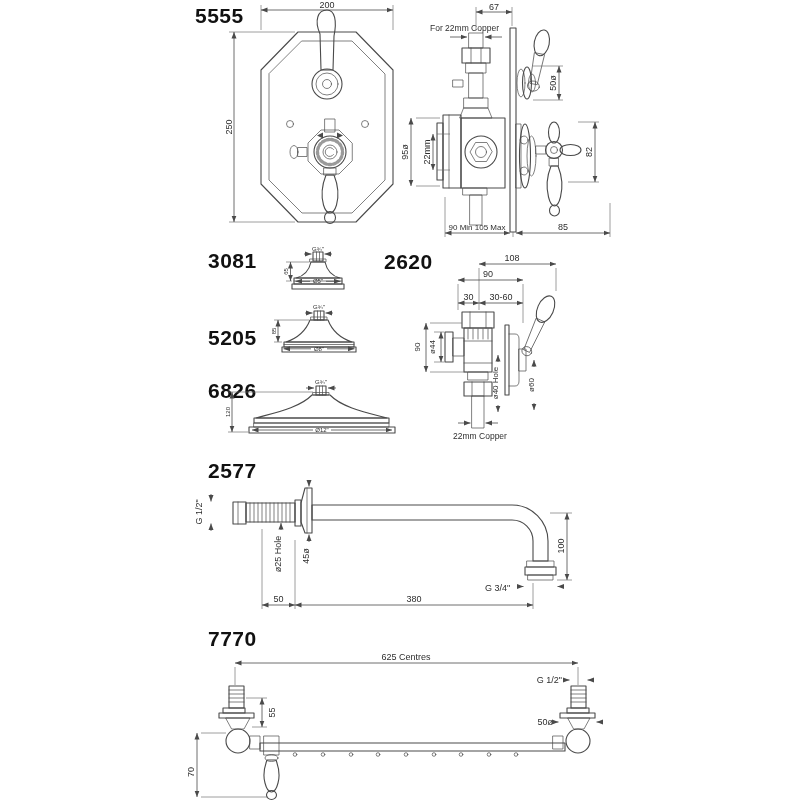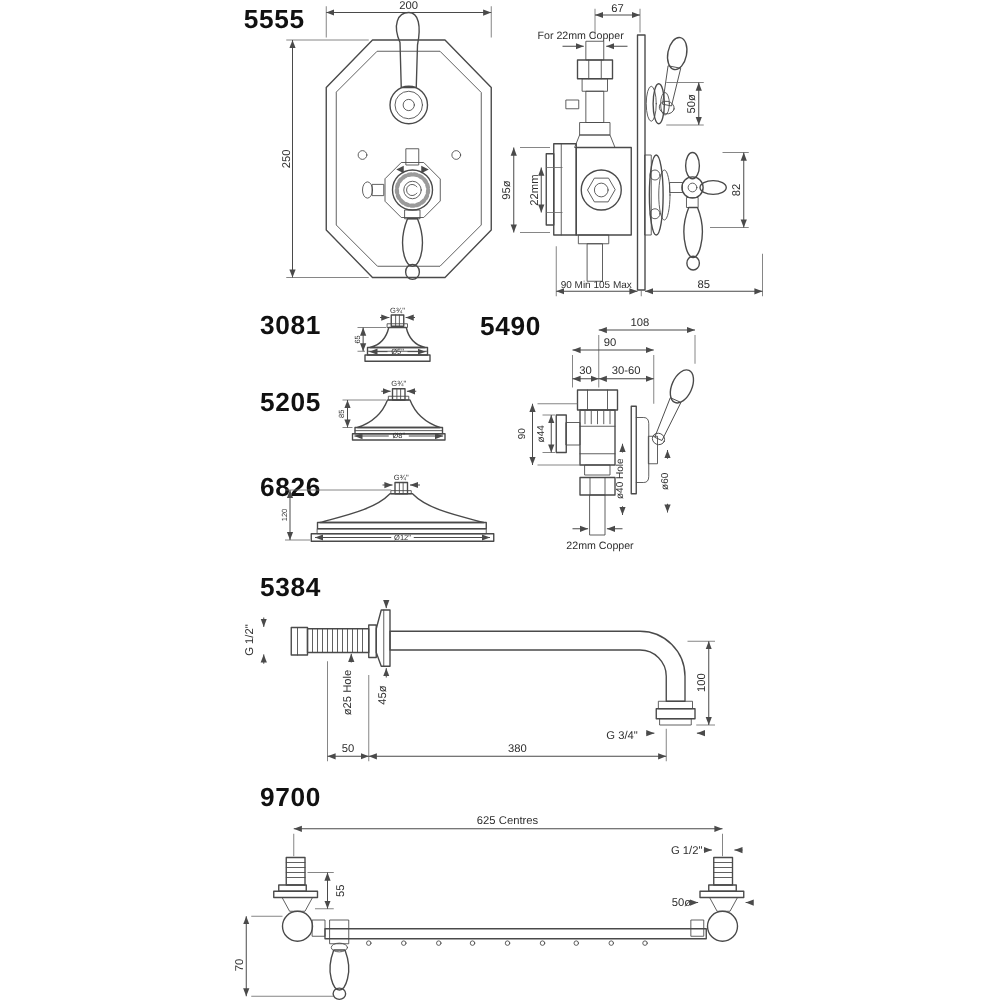--- a/index.html
+++ b/index.html
@@ -164,21 +164,21 @@
       <line class="ex" x1="6" y1="19" x2="29" y2="19"></line>
       <line class="ex" x1="6" y1="38" x2="12" y2="38"></line>
       <line class="dm" x1="10.5" y1="19" x2="10.5" y2="38" marker-start="url(#as)" marker-end="url(#ae)"></line>
       <text class="t6" x="8" y="28.5" transform="rotate(-90 8 28.5)" text-anchor="middle">65</text>
       <text class="t6" x="38" y="40.3" text-anchor="middle">Ø5"</text>
       <line class="dm" x1="30" y1="38.3" x2="15.5" y2="38.3" marker-end="url(#ae)"></line>
       <line class="dm" x1="46" y1="38.3" x2="60.5" y2="38.3" marker-end="url(#ae)"></line>
     </g>
   </svg>
 
-  <div class="code" style="left:208px;top:311px">5205</div>
+  <div class="code" style="left:208px;top:326px">5205</div>
   <svg style="left:262px;top:300px" width="120" height="62" viewBox="0 0 120 62">
     <g class="ln">
       <rect x="52" y="11" width="10" height="9"></rect>
       <line class="lt" x1="55.5" y1="11" x2="55.5" y2="20"></line>
       <line class="lt" x1="58.5" y1="11" x2="58.5" y2="20"></line>
       <rect class="lt" x="49" y="17" width="16" height="3"></rect>
       <path d="M24,42 C33,39 43,33 48,20 L66,20 C71,33 81,39 90,42 Z"></path>
       <rect x="22" y="42" width="70" height="5"></rect>
       <line class="lt" x1="22" y1="44.5" x2="92" y2="44.5"></line>
       <rect x="20" y="47" width="74" height="5"></rect>
@@ -216,21 +216,21 @@
       <line class="ex" x1="10" y1="24" x2="95" y2="24"></line>
       <line class="ex" x1="10" y1="64" x2="30" y2="64"></line>
       <line class="dm" x1="14" y1="24" x2="14" y2="64" marker-start="url(#as)" marker-end="url(#ae)"></line>
       <text class="t6" x="11.5" y="44" transform="rotate(-90 11.5 44)" text-anchor="middle">120</text>
       <text class="t6" x="104" y="64.3" text-anchor="middle">Ø12"</text>
       <line class="dm" x1="95" y1="62" x2="34" y2="62" marker-end="url(#ae)"></line>
       <line class="dm" x1="113" y1="62" x2="174" y2="62" marker-end="url(#ae)"></line>
     </g>
   </svg>
 
-  <div class="code" style="left:384px;top:250px">5490</div>
+  <div class="code" style="left:384px;top:250px">2620</div>
   <svg style="left:388px;top:243px" width="200" height="215" viewBox="0 0 200 215">
     <g class="ln">
       <rect x="74" y="69" width="32" height="16"></rect>
       <line class="lt" x1="82" y1="69" x2="82" y2="85"></line>
       <line class="lt" x1="98" y1="69" x2="98" y2="85"></line>
       <rect x="76" y="85" width="28" height="44"></rect>
       <line class="lt" x1="80" y1="86" x2="80" y2="96"></line>
       <line class="lt" x1="85" y1="86" x2="85" y2="96"></line>
       <line class="lt" x1="90" y1="86" x2="90" y2="96"></line>
       <line class="lt" x1="95" y1="86" x2="95" y2="96"></line>
@@ -279,21 +279,21 @@
       <text class="t8" x="110" y="140" transform="rotate(-90 110 140)" text-anchor="middle">ø40 Hole</text>
       <line class="dm" x1="146" y1="124" x2="146" y2="117" marker-end="url(#ae)"></line>
       <line class="dm" x1="146" y1="160" x2="146" y2="167" marker-end="url(#ae)"></line>
       <text class="t8" x="146" y="142" transform="rotate(-90 146 142)" text-anchor="middle">ø60</text>
       <line class="dm" x1="70" y1="180" x2="82.5" y2="180" marker-end="url(#ae)"></line>
       <line class="dm" x1="110" y1="180" x2="97.5" y2="180" marker-end="url(#ae)"></line>
       <text class="t85" x="92" y="196" text-anchor="middle">22mm Copper</text>
     </g>
   </svg>
 
-  <div class="code" style="left:208px;top:459px">5384</div>
+  <div class="code" style="left:208px;top:459px">2577</div>
   <svg style="left:185px;top:453px" width="405" height="165" viewBox="0 0 405 165">
     <g class="ln">
       <rect x="48" y="49" width="13" height="22"></rect>
       <line class="lt" x1="53" y1="49" x2="53" y2="71"></line>
       <rect x="61" y="50" width="49" height="19"></rect>
       <line class="lt" x1="65" y1="50" x2="65" y2="69"></line>
         <line class="lt" x1="69" y1="50" x2="69" y2="69"></line>
       <line class="lt" x1="73" y1="50" x2="73" y2="69"></line>
         <line class="lt" x1="77" y1="50" x2="77" y2="69"></line>
       <line class="lt" x1="81" y1="50" x2="81" y2="69"></line>
@@ -330,21 +330,21 @@
       <line class="ex" x1="77" y1="76" x2="77" y2="156"></line>
       <line class="ex" x1="110" y1="87" x2="110" y2="156"></line>
       <line class="ex" x1="348" y1="130" x2="348" y2="156"></line>
       <line class="dm" x1="77" y1="152" x2="110" y2="152" marker-start="url(#as)" marker-end="url(#ae)"></line>
       <text class="t9" x="93.5" y="148.5" text-anchor="middle">50</text>
       <line class="dm" x1="110" y1="152" x2="348" y2="152" marker-start="url(#as)" marker-end="url(#ae)"></line>
       <text class="t9" x="229" y="148.5" text-anchor="middle">380</text>
     </g>
   </svg>
 
-  <div class="code" style="left:208px;top:627px">9700</div>
+  <div class="code" style="left:208px;top:627px">7770</div>
   <svg style="left:185px;top:622px" width="430" height="178" viewBox="0 0 430 178">
     <g class="ln">
       <rect x="44" y="64" width="15" height="22"></rect>
       <line class="lt" x1="44" y1="68" x2="59" y2="68"></line>
         <line class="lt" x1="44" y1="72" x2="59" y2="72"></line>
       <line class="lt" x1="44" y1="76" x2="59" y2="76"></line>
         <line class="lt" x1="44" y1="80" x2="59" y2="80"></line>
       <rect x="38" y="86" width="22" height="5"></rect>
       <rect x="34" y="91" width="35" height="5"></rect>
       <polygon class="lt" points="41,96 65,96 59,107 47,107"></polygon>

